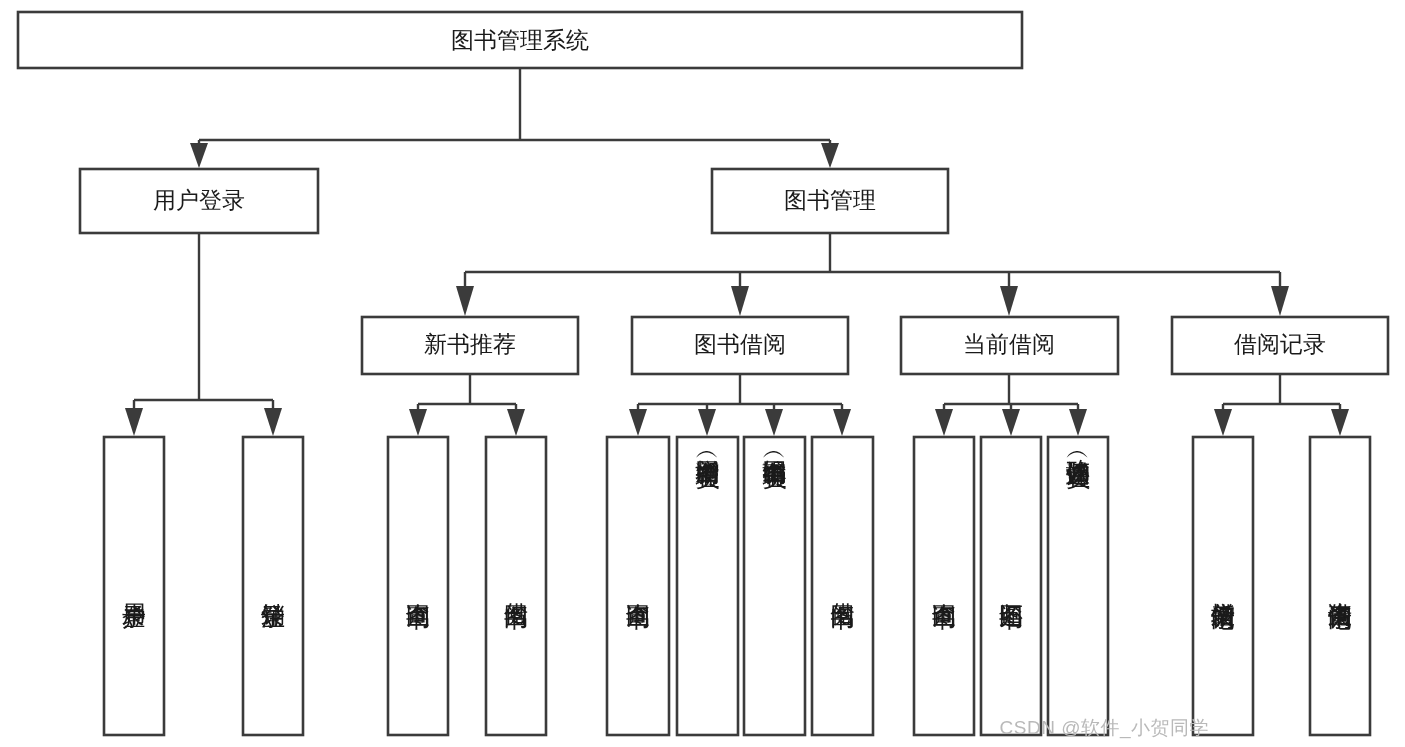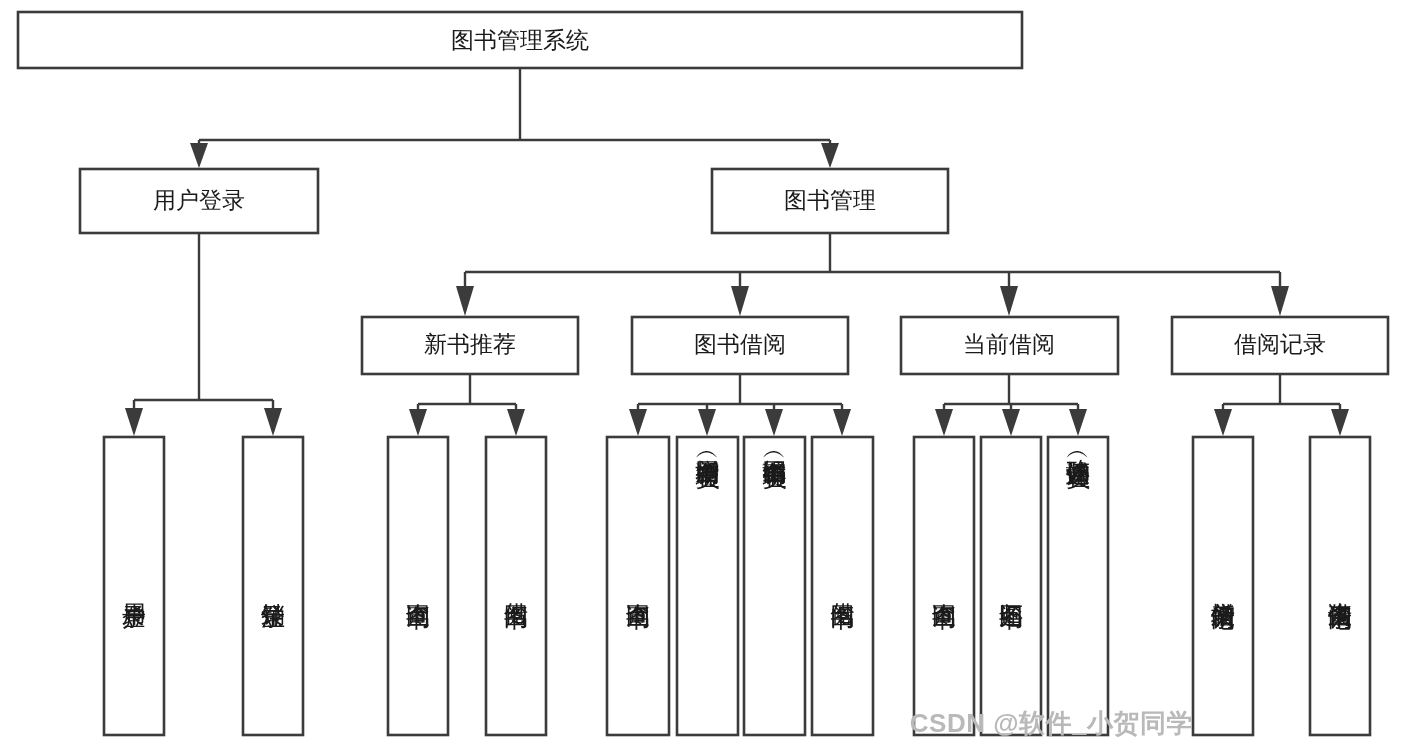--- a/index.html
+++ b/index.html
@@ -60,28 +60,27 @@
     text-orientation: upright;
     font-family: "Liberation Sans", "DejaVu Sans", sans-serif;
     font-size: 24px;
     line-height: 1.08;
     color: #1a1a1a;
     letter-spacing: 1px;
     white-space: nowrap;
   }
   .watermark {
     position: absolute;
-    right: 24px;
+    right: 8px;
     bottom: 6px;
     font-family: "Liberation Sans", "DejaVu Sans", sans-serif;
-    font-size: 26px;
+    font-size: 19px;
     color: #b9b9b9;
     letter-spacing: 0.5px;
     user-select: none;
-    font-weight: bold;
   }
 </style>
 </head>
 <body>
 
 <div id="diagram-root">
 
   <svg id="flow" viewBox="0 0 1405 747" xmlns="http://www.w3.org/2000/svg">
 
     <g>

